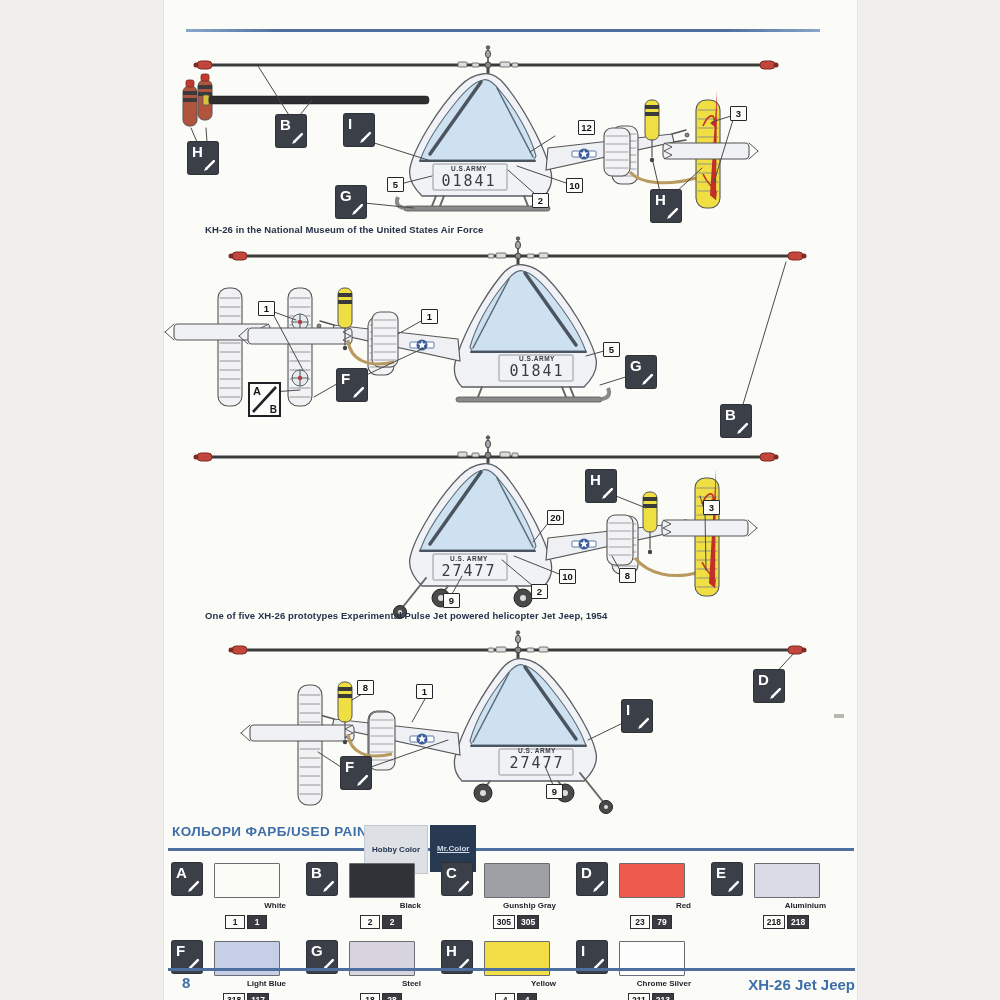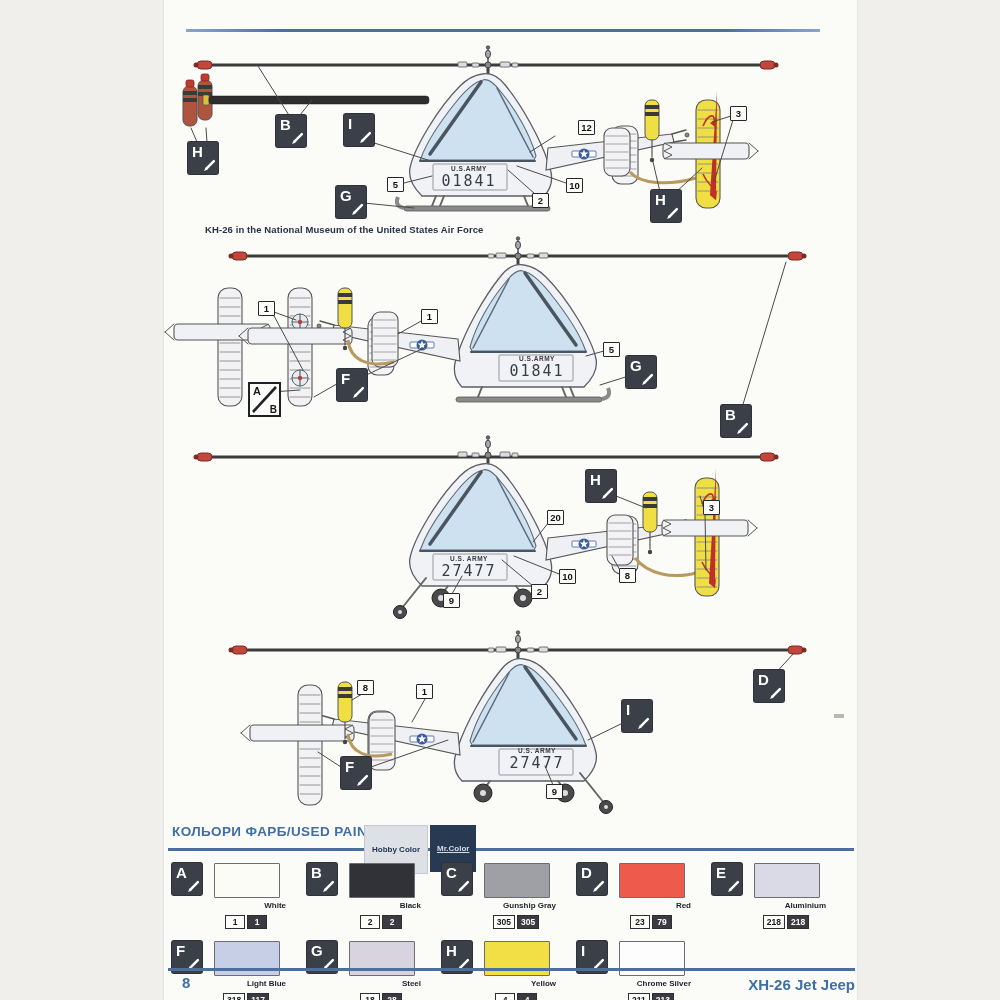--- a/index.html
+++ b/index.html
@@ -436,20 +436,21 @@
       <line x1="362" y1="694" x2="352" y2="700" stroke="#4a4a4a" stroke-width="1" stroke-linecap="round"></line>
       <line x1="425" y1="699" x2="412" y2="722" stroke="#4a4a4a" stroke-width="1" stroke-linecap="round"></line>
       <line x1="627" y1="721" x2="588" y2="740" stroke="#4a4a4a" stroke-width="1" stroke-linecap="round"></line>
       <line x1="344" y1="769" x2="318" y2="752" stroke="#4a4a4a" stroke-width="1" stroke-linecap="round"></line>
       <line x1="368" y1="768" x2="448" y2="740" stroke="#4a4a4a" stroke-width="1" stroke-linecap="round"></line>
       <line x1="553" y1="785" x2="545" y2="766" stroke="#4a4a4a" stroke-width="1" stroke-linecap="round"></line>
     </svg>
 
   <div id="annot">
     <div class="caption caption1">KH-26 in the National Museum of the United States Air Force</div>
+    <div class="caption caption2">One of five XH-26 prototypes Experimental Pulse Jet powered helicopter Jet Jeep, 1954</div>
   <div class="pbox" style="left: 188px; top: 142px;">
         <span class="pl">H</span>
         <svg width="13" height="13" viewBox="0 0 12 12">
           <path d="M1,11 L2.4,7.6 L4.4,9.6 Z" fill="#fff"></path>
           <line x1="3.6" y1="8.4" x2="10" y2="2" stroke="#fff" stroke-width="2.3" stroke-linecap="round"></line>
         </svg>
       </div>
       <div class="pbox" style="left: 276px; top: 115px;">
         <span class="pl">B</span>
         <svg width="13" height="13" viewBox="0 0 12 12">

